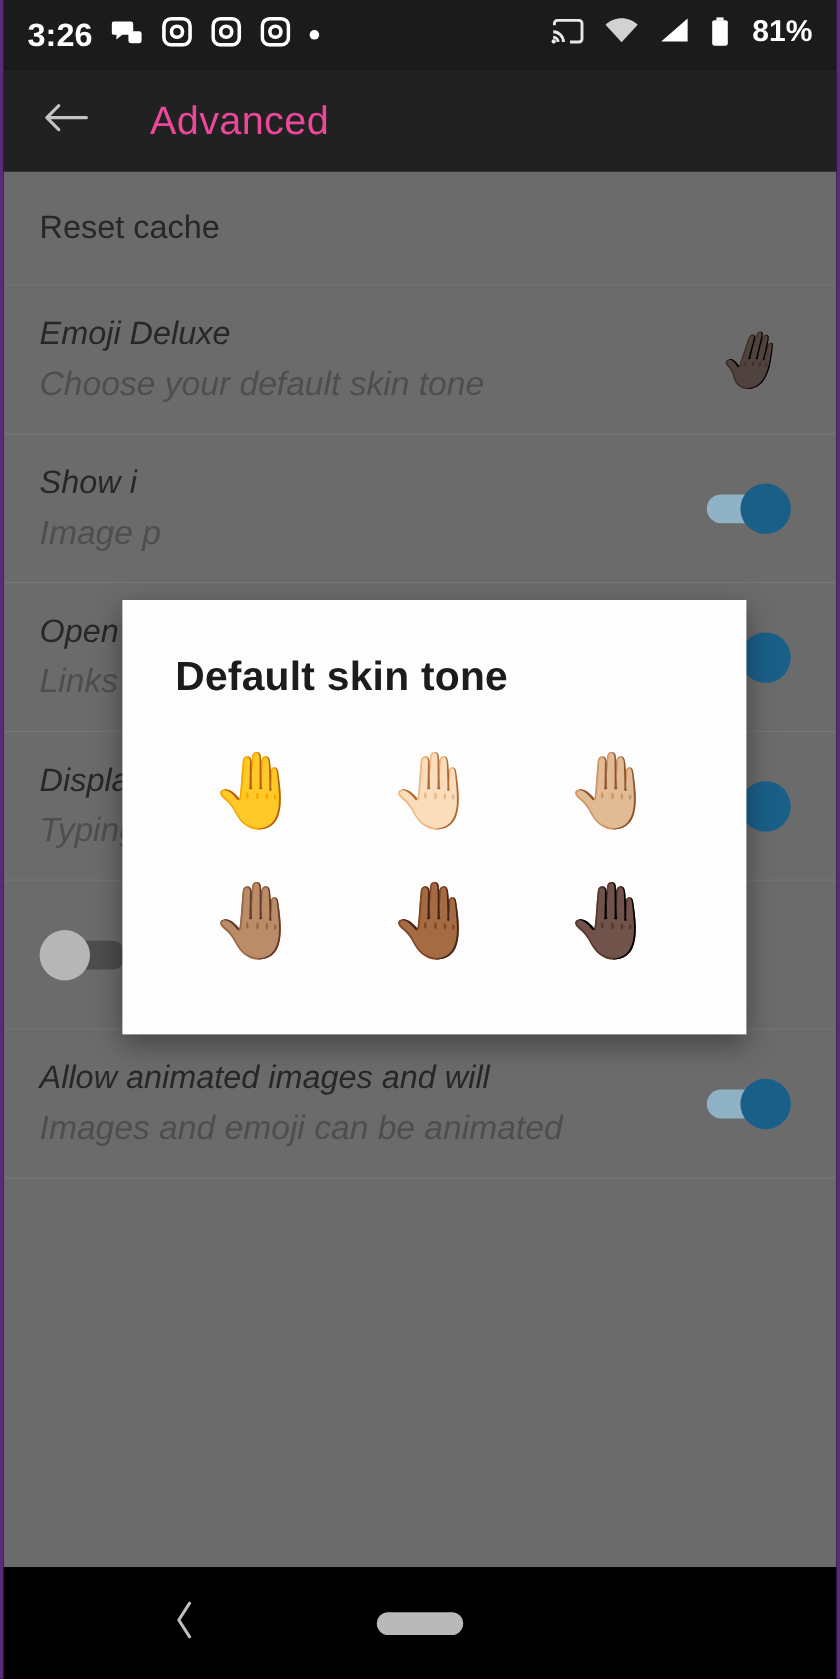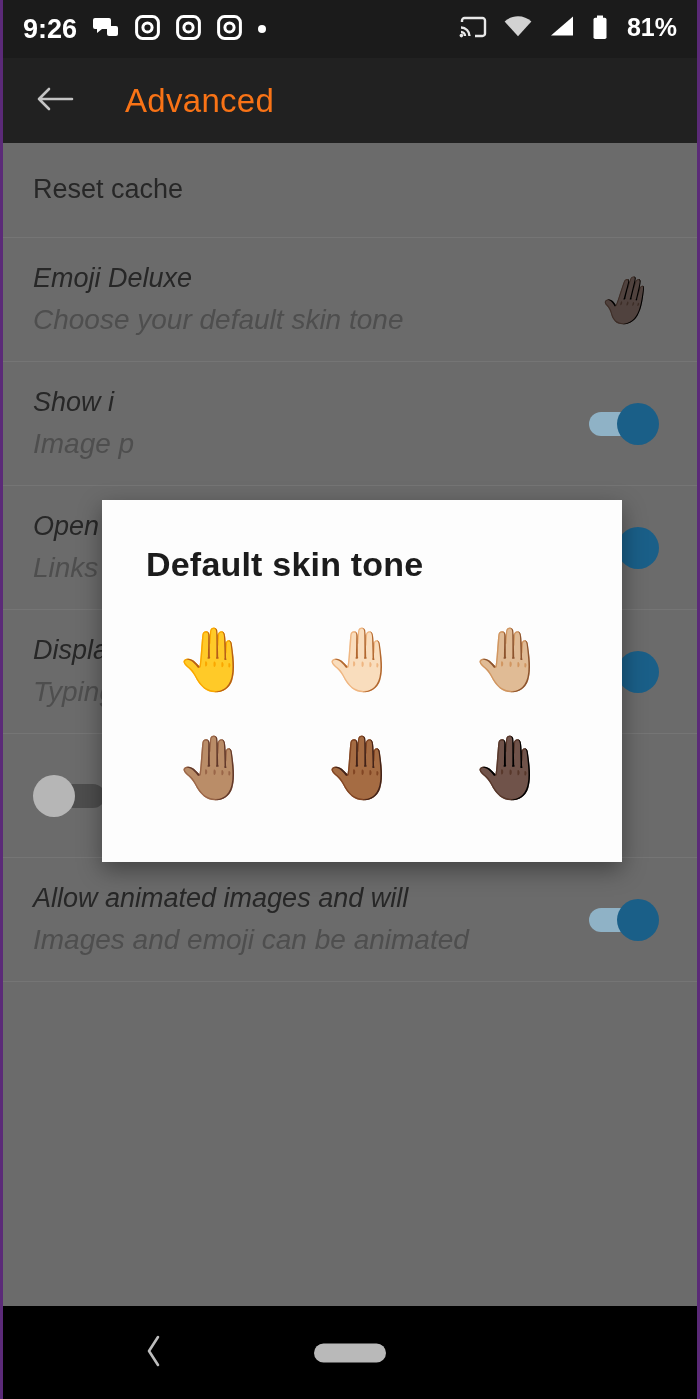--- a/index.html
+++ b/index.html
@@ -76,21 +76,21 @@
     box-sizing: border-box;
   }
   .appbar-back {
     width: 44px; height: 44px;
     display: flex; align-items: center; justify-content: center;
     flex: 0 0 auto;
   }
   .appbar-title {
     margin-left: 48px;
     font-size: 33px;
-    color: #f97316;
+    color: #ec4899;
     letter-spacing: 0.3px;
   }
 
   
   .content {
     position: absolute;
     top: 143px; left: 0; right: 0; bottom: 93px;
     background: #6b6b6b;
     overflow: hidden;
   }
@@ -227,21 +227,21 @@
     background: #b9b9b9;
   }
 </style>
 </head>
 <body>
 
 <div id="phone">
 
   <div class="statusbar">
     <div class="sb-left">
-      <span class="sb-clock">9:26</span>
+      <span class="sb-clock">3:26</span>
 
       <span class="sb-icon">
         <svg width="26" height="24" viewBox="0 0 26 24">
           <path fill="#ffffff" d="M2 3h14a2 2 0 0 1 2 2v7a2 2 0 0 1-2 2H9l-5 4v-4H2a2 2 0 0 1-2-2V5a2 2 0 0 1 2-2z"></path>
           <rect fill="#ffffff" x="14" y="11" width="11" height="10" rx="2"></rect>
         </svg>
       </span>
 
       <span class="sb-icon">
         <svg width="25" height="25" viewBox="0 0 25 25">

